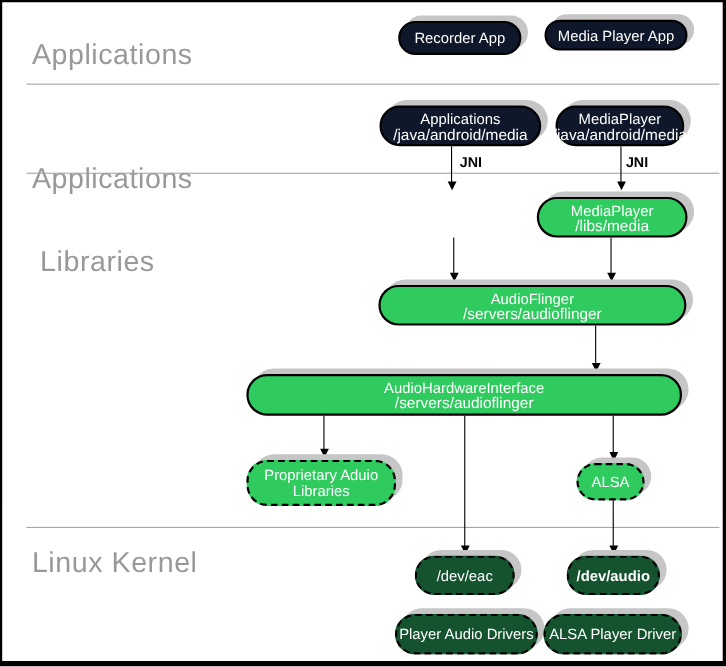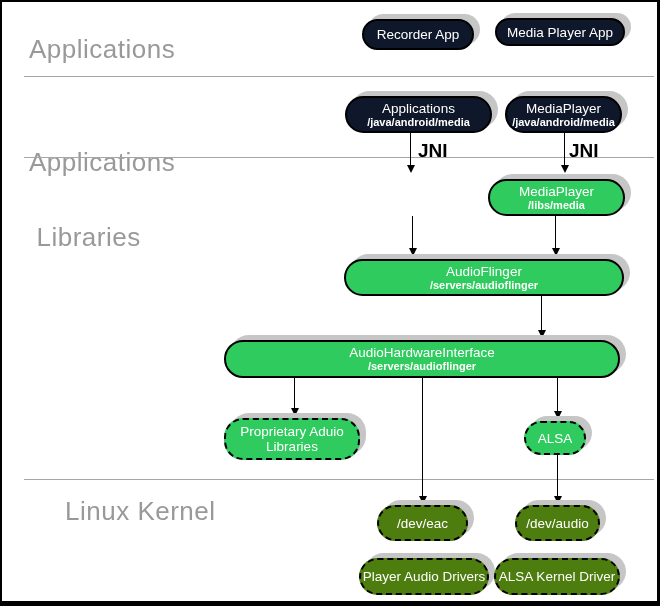--- a/index.html
+++ b/index.html
@@ -38,61 +38,61 @@
     color: #ffffff;
     display: flex;
     flex-direction: column;
     align-items: center;
     justify-content: center;
     text-align: center;
     box-shadow: 6px -5px 0 0 #c6c6c6;
     line-height: 15px;
   }
   .node .title { font-size: 13.5px; line-height: 15px; }
-  .node .subtitle { font-size: 11px; line-height: 13px; font-weight: bold; }
+  .node .subtitle { font-size: 14px; line-height: 13px; }
   .blue  { background: #0f172a; text-align: right; }
   .green { background: #2fcb5e; }
-  .red   { background: #4d7c0f; }
+  .red   { background: #14532d; }
   .dashed { border-style: dashed; border-width: 2px; }
   .arrow { position: absolute; width: 9px; }
   .arrow .shaft {
     position: absolute;
     left: 4px; top: 0; bottom: 7px;
     width: 1px;
     background: #000;
   }
   .arrow::after {
     content: '';
     position: absolute;
     bottom: 0; left: 0.5px;
     width: 0; height: 0;
     border-left: 4px solid transparent;
     border-right: 4px solid transparent;
     border-top: 8px solid #000;
   }
   .edge-label {
     position: absolute;
     color: #000;
-    font-size: 19px;
+    font-size: 13px;
     font-weight: bold;
   }
 </style>
 </head>
 <body>
 
 <div id="frame">
 
   <div class="section-label" style="left:27px; top:33px;">Applications</div>
   <div class="section-label" style="left:27px; top:90px;">
     <div>Applications</div>
   </div>
   <div class="section-label" style="left:19px; top:165px;">
     <div>  Libraries</div>
   </div>
-  <div class="section-label" style="left:27px; top:495px;margin-left:36px;">Linux Kernel</div>
+  <div class="section-label" style="left:27px; top:495px;">Linux Kernel</div>
 
   <div class="divider" style="top:74px;"></div>
   <div class="divider" style="top:155px;"></div>
   <div class="divider" style="top:477px;"></div>
 
   <div class="node blue" style="left:360px; top:17px; width:112px; height:31px;">
     <div class="title">Recorder App</div>
   </div>
   <div class="node blue" style="left:493px; top:16px; width:130px; height:28px;">
     <div class="title">Media Player App</div>
@@ -160,23 +160,23 @@
     <div class="title">ALSA</div>
   </div>
 
   <div class="arrow" style="left:551px; top:453px; height:49px;">
       <div class="shaft"></div>
     </div>
 
   <div class="node red dashed" style="left:375px; top:503px; width:91px; height:36px;">
     <div class="title">/dev/eac</div>
   </div>
-  <div class="node red dashed" style="left:513px; top:503px; width:85px; height:36px;">
+  <div class="node red dashed" style="left:513px; top:503px; width:85px; height:36px;font-weight:bold;">
     <div class="title">/dev/audio</div>
   </div>
   <div class="node red dashed" style="left:357px; top:556px; width:130px; height:37px;">
     <div class="title">Player Audio Drivers</div>
   </div>
   <div class="node red dashed" style="left:492px; top:556px; width:126px; height:37px;">
-    <div class="title">ALSA Kernel Driver</div>
+    <div class="title">ALSA Player Driver</div>
   </div>
 
 </div>
 
 </body></html>

